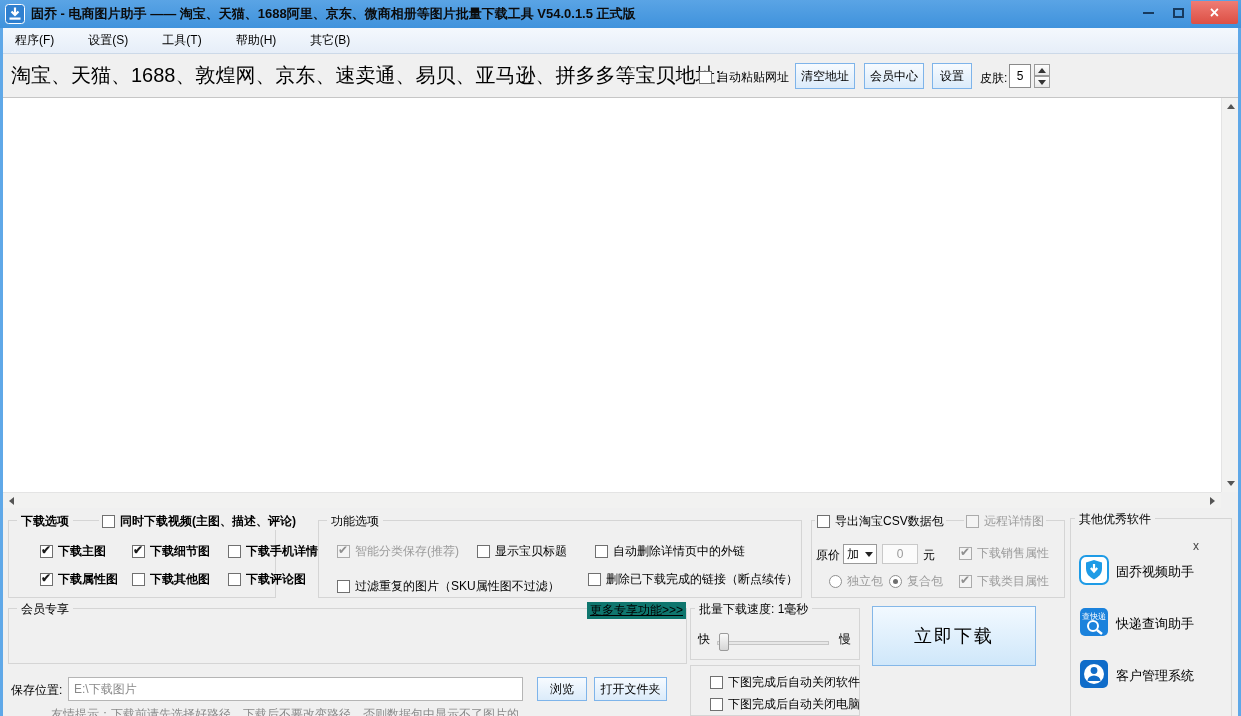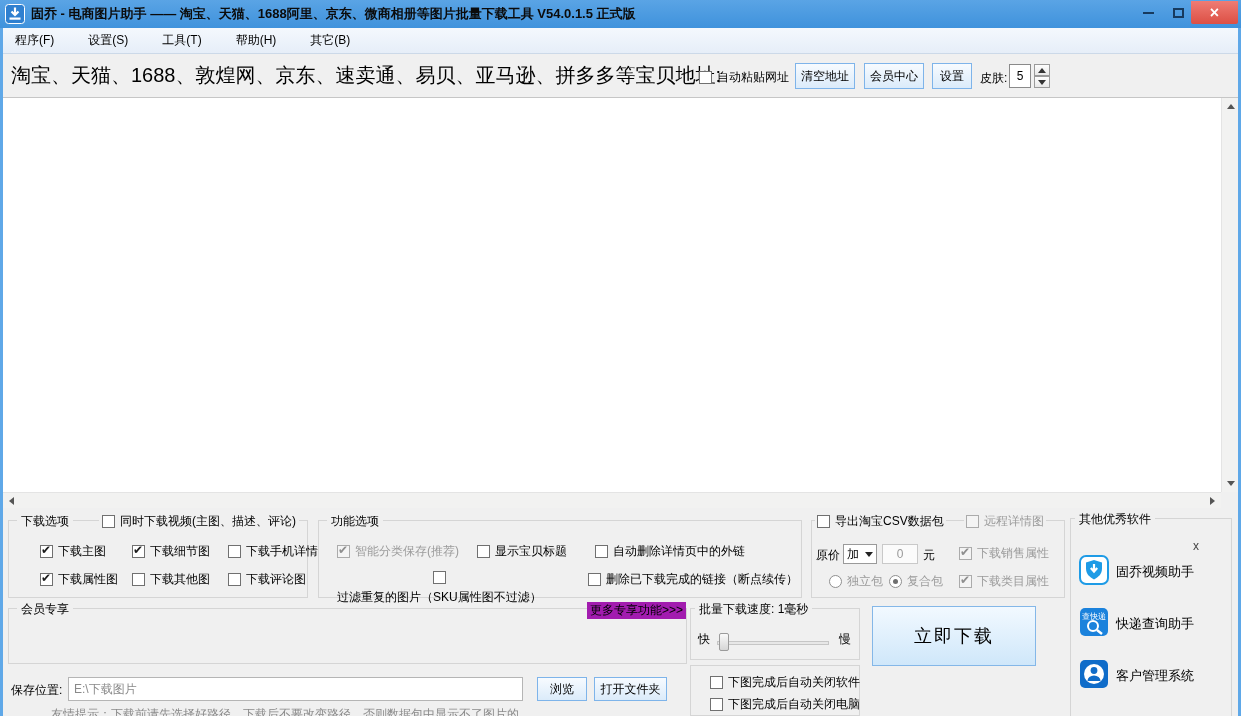--- a/index.html
+++ b/index.html
@@ -56,21 +56,21 @@
   .opt.disabled .cb { border-color:#ababab; background:#f4f4f4; }
   .opt.disabled .cb.checked::after { color:#8e8e8e; }
   .radio { width:13px; height:13px; border-radius:50%; background:#fff; border:1px solid #8f8f8f; position:relative; flex:none; }
   .radio.selected::after { content:""; position:absolute; left:3px; top:3px; width:5px; height:5px; border-radius:50%; background:#6f6f6f; }
 
   .combo { position:absolute; width:34px; height:20px; background:#fff; border:1px solid #9a9a9a; display:flex; align-items:center; }
   .combo .val { flex:1; padding-left:3px; }
   .num-box { position:absolute; width:36px; height:20px; background:#fbfbfb; border:1px solid #c9c9c9; color:#9a9a9a; text-align:center; line-height:18px; }
 
   .member-btn { width:102px; height:30px; }
-  .more-link { position:absolute; right:0; top:-7px; background:#a21caf; padding:0 3px; white-space:nowrap; }
+  .more-link { position:absolute; right:0; top:-7px; background:#0f766e; padding:0 3px; white-space:nowrap;text-decoration:underline; }
 
   .slider-track { position:absolute; left:26px; top:32px; width:112px; height:4px; background:#e7e7e7; border:1px solid #c6c6c6; }
   .slider-thumb { position:absolute; left:28px; top:24px; width:10px; height:18px; background:linear-gradient(180deg,#fafafa,#d6d6d6); border:1px solid #9b9b9b; border-radius:2px; }
 
   .download-now { position:absolute; left:869px; top:98px; width:164px; height:60px;
     background:linear-gradient(180deg,#f2f9ff,#cfe7fa); border:1px solid #84b7e8; font-size:18px; letter-spacing:2px; }
   .pink { color:#e7547c; text-align:center; font-size:13px;margin-top:48px; }
 
   .save-input { position:absolute; left:65px; top:169px; width:455px; height:24px; border:1px solid #b5b5b5; background:#fff; color:#8a8a8a; font-size:12px; padding:0 5px; font-family:"Liberation Sans",sans-serif; }
   .hint { position:absolute; left:48px; top:198px; color:#8a8a8a; white-space:nowrap; }
@@ -154,21 +154,21 @@
       </div>
     <div class="scroll-arrow" style="left:1201px;top:0;height:15px;">
         <div class="tri-right"></div>
       </div>
   </div>
   <div class="scroll-corner"></div>
 </div>
 
 <div class="bottom">
 
-  <div class="grp" style="left:5px;top:12px;width:300px;height:78px;">
+  <div class="grp" style="left:5px;top:12px;width:268px;height:78px;font-weight:bold;">
     <span class="grp-title">下载选项</span>
     <div class="opt" style="left:90px;top:-8px;background:#f0f0f0;padding:0 3px;">
       <span class="cb"></span>
       <span>同时下载视频(主图、描述、评论)</span>
     </div>
     <div class="opt" style="left:20px;top:22px;">
       <span class="cb checked"></span>
       <span>下载主图</span>
     </div>
     <div class="opt" style="left:112px;top:22px;">
@@ -200,21 +200,21 @@
       <span>智能分类保存(推荐)</span>
     </div>
     <div class="opt" style="left:147px;top:22px;">
       <span class="cb"></span>
       <span>显示宝贝标题</span>
     </div>
     <div class="opt" style="left:265px;top:22px;">
       <span class="cb"></span>
       <span>自动删除详情页中的外链</span>
     </div>
-    <div class="opt" style="left:7px;top:50px;flex-direction:column;">
+    <div class="opt" style="left:7px;top:57px;">
       <span class="cb"></span>
       <span>过滤重复的图片（SKU属性图不过滤）</span>
     </div>
     <div class="opt" style="left:258px;top:50px;">
       <span class="cb"></span>
       <span>删除已下载完成的链接（断点续传）</span>
     </div>
   </div>
 
   <div class="grp" style="left:808px;top:12px;width:254px;height:78px;">

